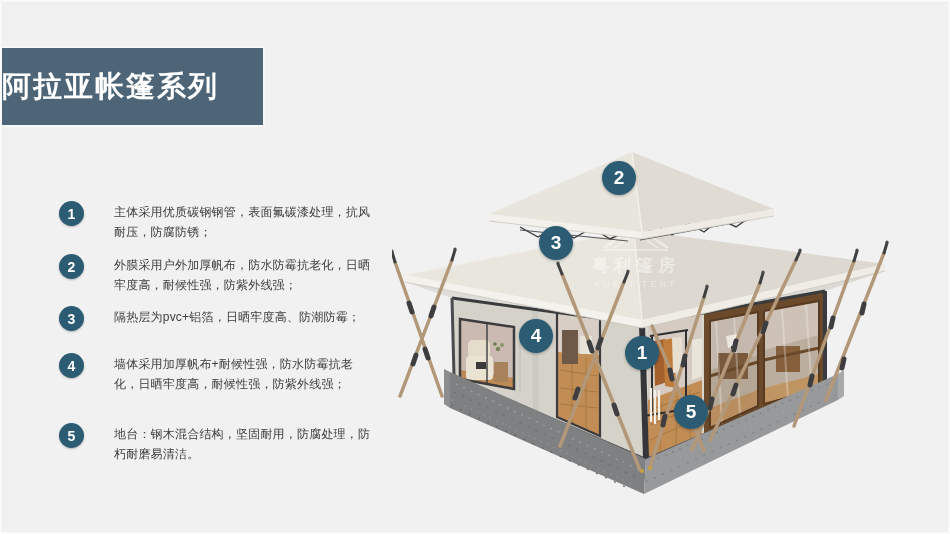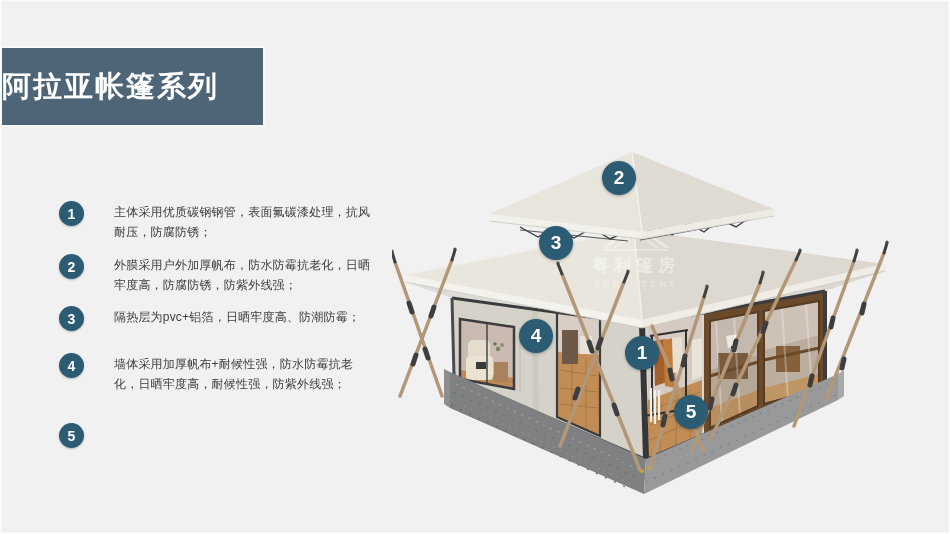--- a/index.html
+++ b/index.html
@@ -64,32 +64,33 @@
     <h1>阿拉亚帐篷系列</h1>
   </div>
 
   <div>
     <div class="feature f1">
       <span class="fbadge">1</span>
       <p class="ftext">主体采用优质碳钢钢管，表面氟碳漆处理，抗风耐压，防腐防锈；</p>
     </div>
     <div class="feature f2">
       <span class="fbadge">2</span>
-      <p class="ftext">外膜采用户外加厚帆布，防水防霉抗老化，日晒牢度高，防腐防锈，防紫外线强；</p>
+      <p class="ftext">外膜采用户外加厚帆布，防水防霉抗老化，日晒牢度高，耐候性强，防紫外线强；</p>
     </div>
     <div class="feature f3">
       <span class="fbadge">3</span>
       <p class="ftext">隔热层为pvc+铝箔，日晒牢度高、防潮防霉；</p>
     </div>
     <div class="feature f4">
       <span class="fbadge">4</span>
       <p class="ftext">墙体采用加厚帆布+耐候性强，防水防霉抗老化，日晒牢度高，耐候性强，防紫外线强；</p>
     </div>
     <div class="feature f5">
       <span class="fbadge">5</span>
+      <p class="ftext">地台：钢木混合结构，坚固耐用，防腐处理，防朽耐磨易清洁。</p>
     </div>
   </div>
 
   <div class="tent-wrap">
     <svg viewBox="0 0 560 396" aria-hidden="true">
 
       <g>
 
         <polygon points="250,184 433,151 433,242 254,319" fill="#d9d6ce"></polygon>
 

